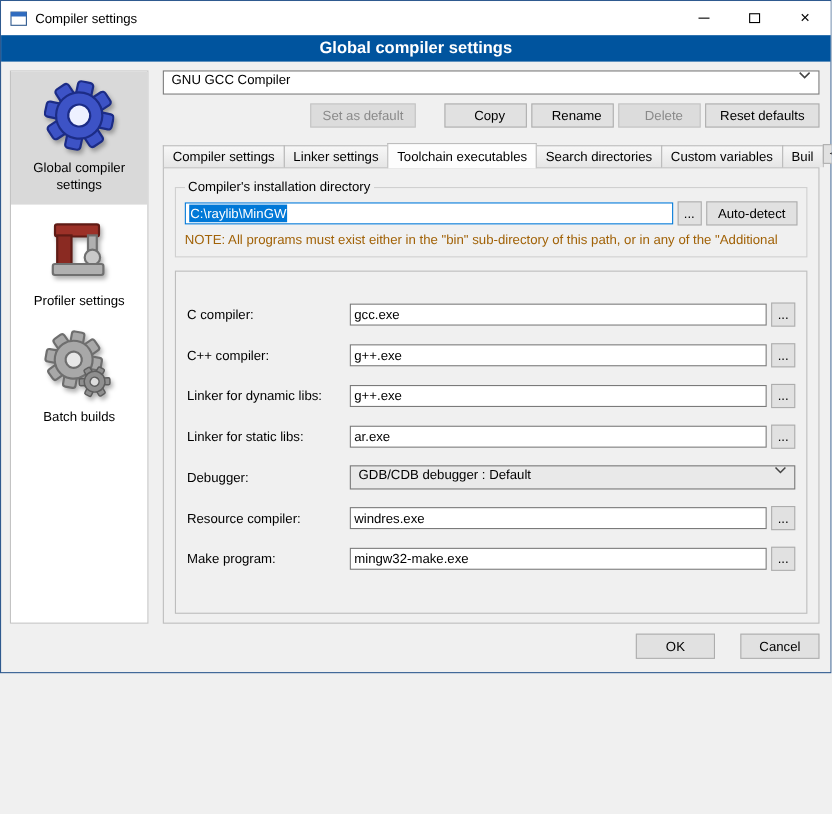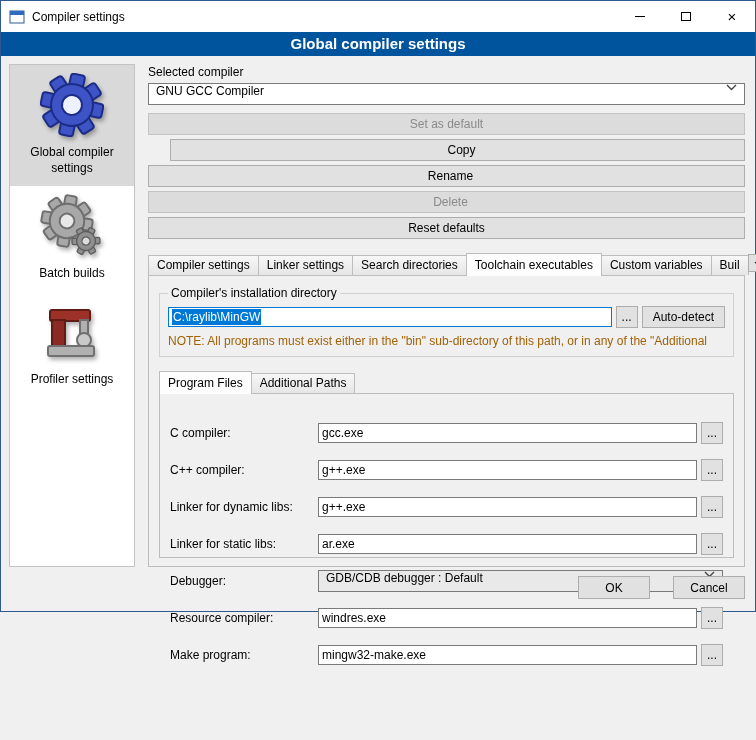--- a/index.html
+++ b/index.html
@@ -61,21 +61,21 @@
   }
   .combo .val { white-space:nowrap; overflow:hidden; }
   .combo .arrow { margin-left:auto; flex:none; display:flex; }
   .combo.gray { background:#e9e9e9; }
   
   .btn {
     height:22px; border:1px solid #adadad; background:#e1e1e1;
     font-family:inherit; font-size:12px; padding:0 10px; cursor:default;
   }
   .btn.disabled { background:#dcdcdc; color:#8a8a8a; border-color:#c3c3c3; }
-  .btn-row { display:flex; gap:4px; margin-top:8px; justify-content:flex-end;flex-direction:column; }
+  .btn-row { display:flex; gap:4px; margin-top:8px; justify-content:flex-end; }
   .btn.w90 { min-width:90px; } .btn.w75 { min-width:75px;padding-left:18px; } .btn.w100 { min-width:104px; }
   .gap-left { margin-left:22px; }
   
   .tabstrip { display:flex; align-items:flex-end; margin-top:12px; position:relative; z-index:2; height:24px; }
   .tab {
     height:20px; line-height:19px; padding:0 8px;
     border:1px solid #bdbdbd; border-bottom:none;
     background:linear-gradient(#f7f7f7,#e6e6e6);
     margin-right:-1px; white-space:nowrap; cursor:default;
   }
@@ -153,20 +153,30 @@
             <rect x="-7" y="-31" width="14" height="16" rx="3" transform="rotate(135)"></rect>
             <rect x="-7" y="-31" width="14" height="16" rx="3" transform="rotate(180)"></rect>
             <rect x="-7" y="-31" width="14" height="16" rx="3" transform="rotate(225)"></rect>
             <rect x="-7" y="-31" width="14" height="16" rx="3" transform="rotate(270)"></rect>
             <rect x="-7" y="-31" width="14" height="16" rx="3" transform="rotate(315)"></rect>
             <circle r="21"></circle>
             <circle r="10" fill="#eef1ff"></circle>
           </g>
         </svg>
         <div class="side-label">Global compiler settings</div>
+      </div>
+      <div class="side-item">
+        <svg class="side-icon" viewBox="0 0 64 64">
+          <rect x="10" y="10" width="40" height="11" rx="2" fill="#9c3128" stroke="#5f1b15" stroke-width="2"></rect>
+          <rect x="12" y="20" width="13" height="28" fill="#8a2a22" stroke="#5f1b15" stroke-width="2"></rect>
+          <rect x="40" y="20" width="8" height="14" fill="#b0b0b0" stroke="#707070" stroke-width="2"></rect>
+          <circle cx="44" cy="40" r="7" fill="#c9c9c9" stroke="#707070" stroke-width="2"></circle>
+          <rect x="8" y="46" width="46" height="10" rx="2" fill="#b0b0b0" stroke="#707070" stroke-width="2"></rect>
+        </svg>
+        <div class="side-label">Profiler settings</div>
       </div>
       <div class="side-item">
         <svg class="side-icon" viewBox="0 0 64 64">
           <g transform="translate(27,27) scale(0.82) rotate(10)" fill="#a8a8a8" stroke="#6e6e6e" stroke-width="2.4">
             <rect x="-7" y="-31" width="14" height="16" rx="3"></rect>
             <rect x="-7" y="-31" width="14" height="16" rx="3" transform="rotate(45)"></rect>
             <rect x="-7" y="-31" width="14" height="16" rx="3" transform="rotate(90)"></rect>
             <rect x="-7" y="-31" width="14" height="16" rx="3" transform="rotate(135)"></rect>
             <rect x="-7" y="-31" width="14" height="16" rx="3" transform="rotate(180)"></rect>
             <rect x="-7" y="-31" width="14" height="16" rx="3" transform="rotate(225)"></rect>
@@ -181,34 +191,23 @@
             <rect x="-7" y="-31" width="14" height="16" rx="3" transform="rotate(120)"></rect>
             <rect x="-7" y="-31" width="14" height="16" rx="3" transform="rotate(180)"></rect>
             <rect x="-7" y="-31" width="14" height="16" rx="3" transform="rotate(240)"></rect>
             <rect x="-7" y="-31" width="14" height="16" rx="3" transform="rotate(300)"></rect>
             <circle r="21"></circle>
             <circle r="9" fill="#dcdcdc"></circle>
           </g>
         </svg>
         <div class="side-label">Batch builds</div>
       </div>
-      <div class="side-item">
-        <svg class="side-icon" viewBox="0 0 64 64">
-          <rect x="10" y="10" width="40" height="11" rx="2" fill="#9c3128" stroke="#5f1b15" stroke-width="2"></rect>
-          <rect x="12" y="20" width="13" height="28" fill="#8a2a22" stroke="#5f1b15" stroke-width="2"></rect>
-          <rect x="40" y="20" width="8" height="14" fill="#b0b0b0" stroke="#707070" stroke-width="2"></rect>
-          <circle cx="44" cy="40" r="7" fill="#c9c9c9" stroke="#707070" stroke-width="2"></circle>
-          <rect x="8" y="46" width="46" height="10" rx="2" fill="#b0b0b0" stroke="#707070" stroke-width="2"></rect>
-        </svg>
-        <div class="side-label">Profiler settings</div>
-      </div>
     </div>
 
     <div class="main">
-      <div class="section-label">Selected compiler</div>
 
       <div class="combo">
         <span class="val">GNU GCC Compiler</span>
         <span class="arrow">
           <svg width="11" height="7" viewBox="0 0 11 7">
               <polyline points="1,1 5.5,5.5 10,1" fill="none" stroke="#444" stroke-width="1.4"></polyline>
             </svg>
         </span>
       </div>
 
@@ -216,22 +215,22 @@
         <button class="btn w90 disabled">Set as default</button>
         <button class="btn w75 gap-left">Copy</button>
         <button class="btn w75">Rename</button>
         <button class="btn w75 disabled">Delete</button>
         <button class="btn w100">Reset defaults</button>
       </div>
 
       <div class="tabstrip">
         <span class="tab">Compiler settings</span>
         <span class="tab">Linker settings</span>
+        <span class="tab active">Toolchain executables</span>
         <span class="tab">Search directories</span>
-        <span class="tab active">Toolchain executables</span>
         <span class="tab">Custom variables</span>
         <span class="tab">Buil</span>
         <span class="tab-scroll">
           <button class="btn"><span>◄</span></button>
 
         </span>
       </div>
 
       <div class="tabpanel">
         <fieldset>
@@ -239,24 +238,20 @@
           <div class="dir-row">
             <div class="textbox focused">
               <span class="tval">C:\raylib\MinGW</span>
             </div>
             <button class="btn browse">...</button>
             <button class="btn">Auto-detect</button>
           </div>
           <div class="note">NOTE: All programs must exist either in the "bin" sub-directory of this path, or in any of the "Additional</div>
         </fieldset>
 
-        <div class="tabstrip" style="margin-top:0;">
-          <span class="tab active">Program Files</span>
-          <span class="tab">Additional Paths</span>
-        </div>
 
         <div class="subpanel">
           <div class="row">
             <span class="flabel">C compiler:</span>
             <div class="textbox">
                 <span>gcc.exe</span>
               </div>
             <button class="btn browse" style="margin-left:4px;">...</button>
           </div>
           <div class="row">

